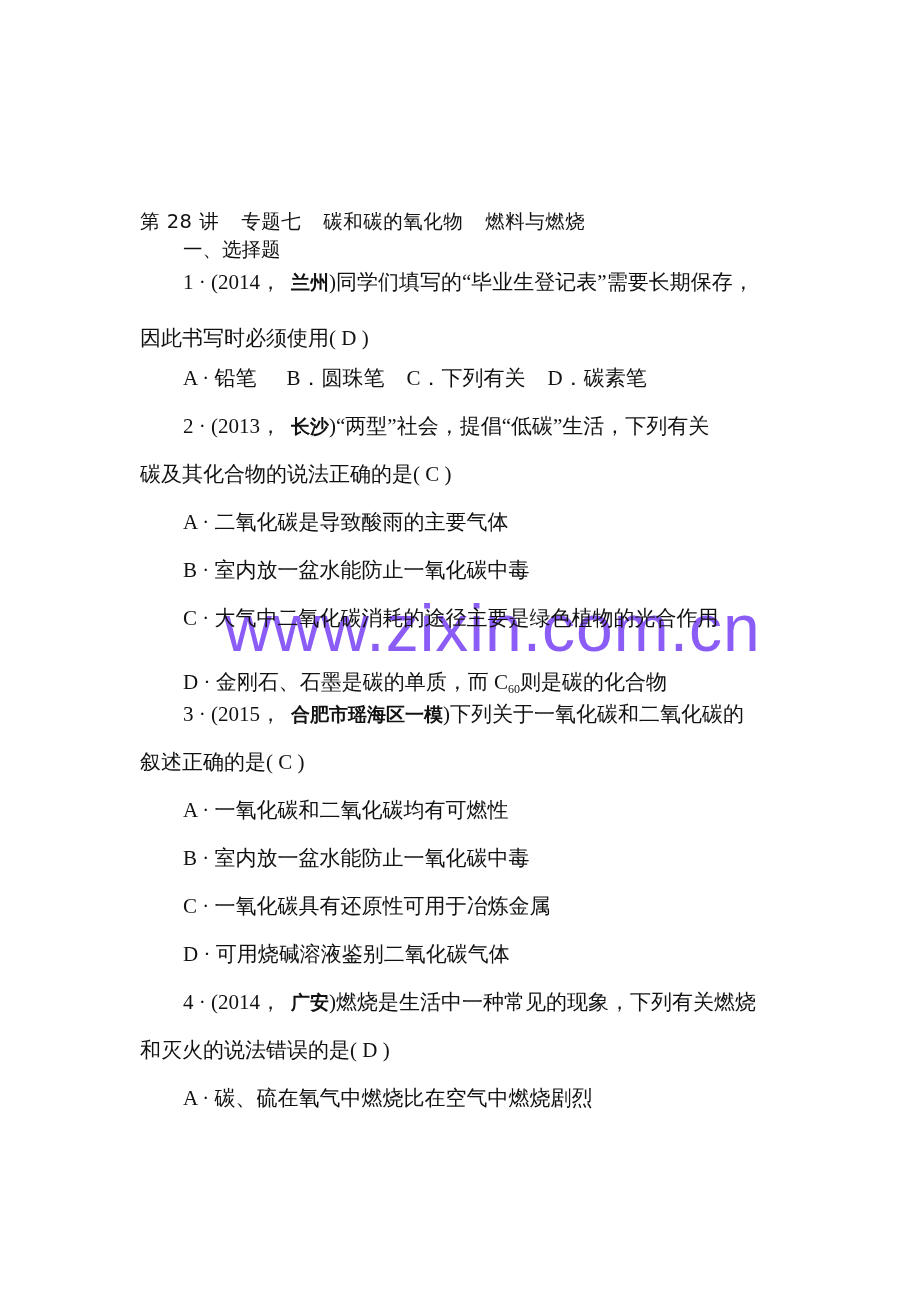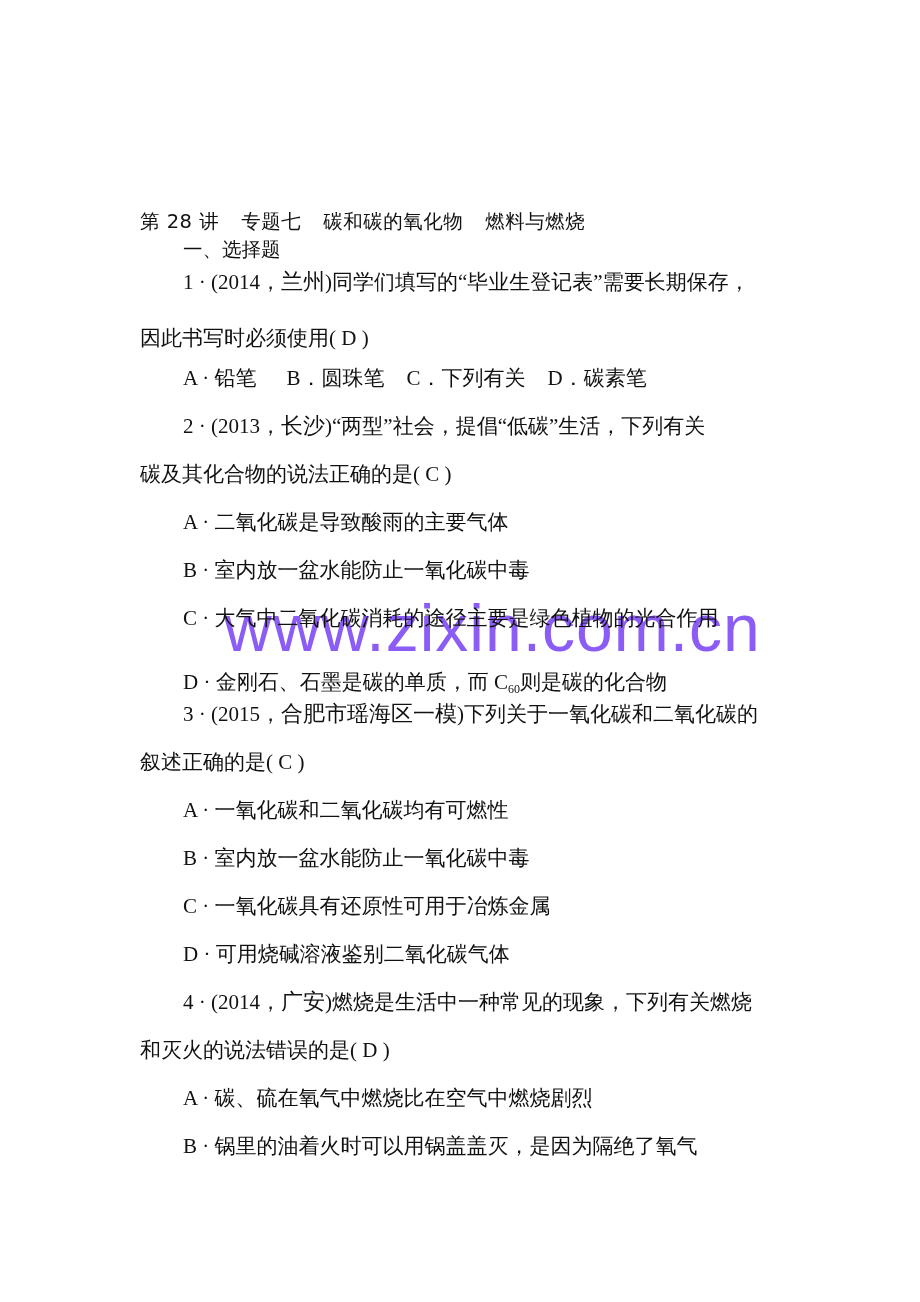--- a/index.html
+++ b/index.html
@@ -4,21 +4,21 @@
 <style>
   html, body { margin: 0; padding: 0; background: #ffffff; }
   body { width: 920px; height: 1302px; position: relative; overflow: hidden;
          font-family: "Liberation Serif", "DejaVu Serif", serif; color: #111; }
   .page { position: absolute; left: 0; top: 0; width: 920px; height: 1302px; }
   .line { position: absolute; white-space: nowrap; font-size: 21px; line-height: 28px; height: 28px; }
   .l0 { left: 140px; }
   .l1 { left: 183px; }
   .title { font-family: "DejaVu Sans", "Liberation Sans", sans-serif; font-size: 19.5px; letter-spacing: 0.5px; margin-top: 36px; }
   .section { font-family: "DejaVu Sans", "Liberation Sans", sans-serif; font-size: 19.5px; }
-  .src { font-family: "DejaVu Sans", "Liberation Sans", sans-serif; font-weight: normal; font-size: 22px; }
+  .src { font-family: "DejaVu Sans", "Liberation Sans", sans-serif; font-weight: bold; font-size: 19px; margin-left: 10px; }
   sub { font-size: 12px; vertical-align: -4px; line-height: 0; }
   .watermark { position: absolute; left: 224px; top: 590px; font-family: "Liberation Sans", "DejaVu Sans", sans-serif;
                font-size: 66px; color: #8b5cf6; letter-spacing: 1px; z-index: 0; white-space: nowrap; }
   .line { z-index: 1; }
   .gap { display: inline-block; width: 22px; }
   .gap2 { display: inline-block; width: 30px; }
 </style>
 </head>
 <body>
 
@@ -58,15 +58,14 @@
   <div class="line l1" style="top:796px;">A · 一氧化碳和二氧化碳均有可燃性</div>
   <div class="line l1" style="top:844px;">B · 室内放一盆水能防止一氧化碳中毒</div>
   <div class="line l1" style="top:892px;">C · 一氧化碳具有还原性可用于冶炼金属</div>
   <div class="line l1" style="top:940px;">D · 可用烧碱溶液鉴别二氧化碳气体</div>
 
   <div class="line l1" style="top:988px;">
     <span>4 · (2014，</span><span class="src">广安</span><span>)燃烧是生活中一种常见的现象，下列有关燃烧</span>
   </div>
   <div class="line l0" style="top:1036px;">和灭火的说法错误的是( D )</div>
   <div class="line l1" style="top:1084px;">A · 碳、硫在氧气中燃烧比在空气中燃烧剧烈</div>
-  <div class="line l1" style="top:1132px;">B · 锅里的油着火时可以用锅盖盖灭，是因为隔绝了氧气</div>
 
 </div>
 
 </body></html>

